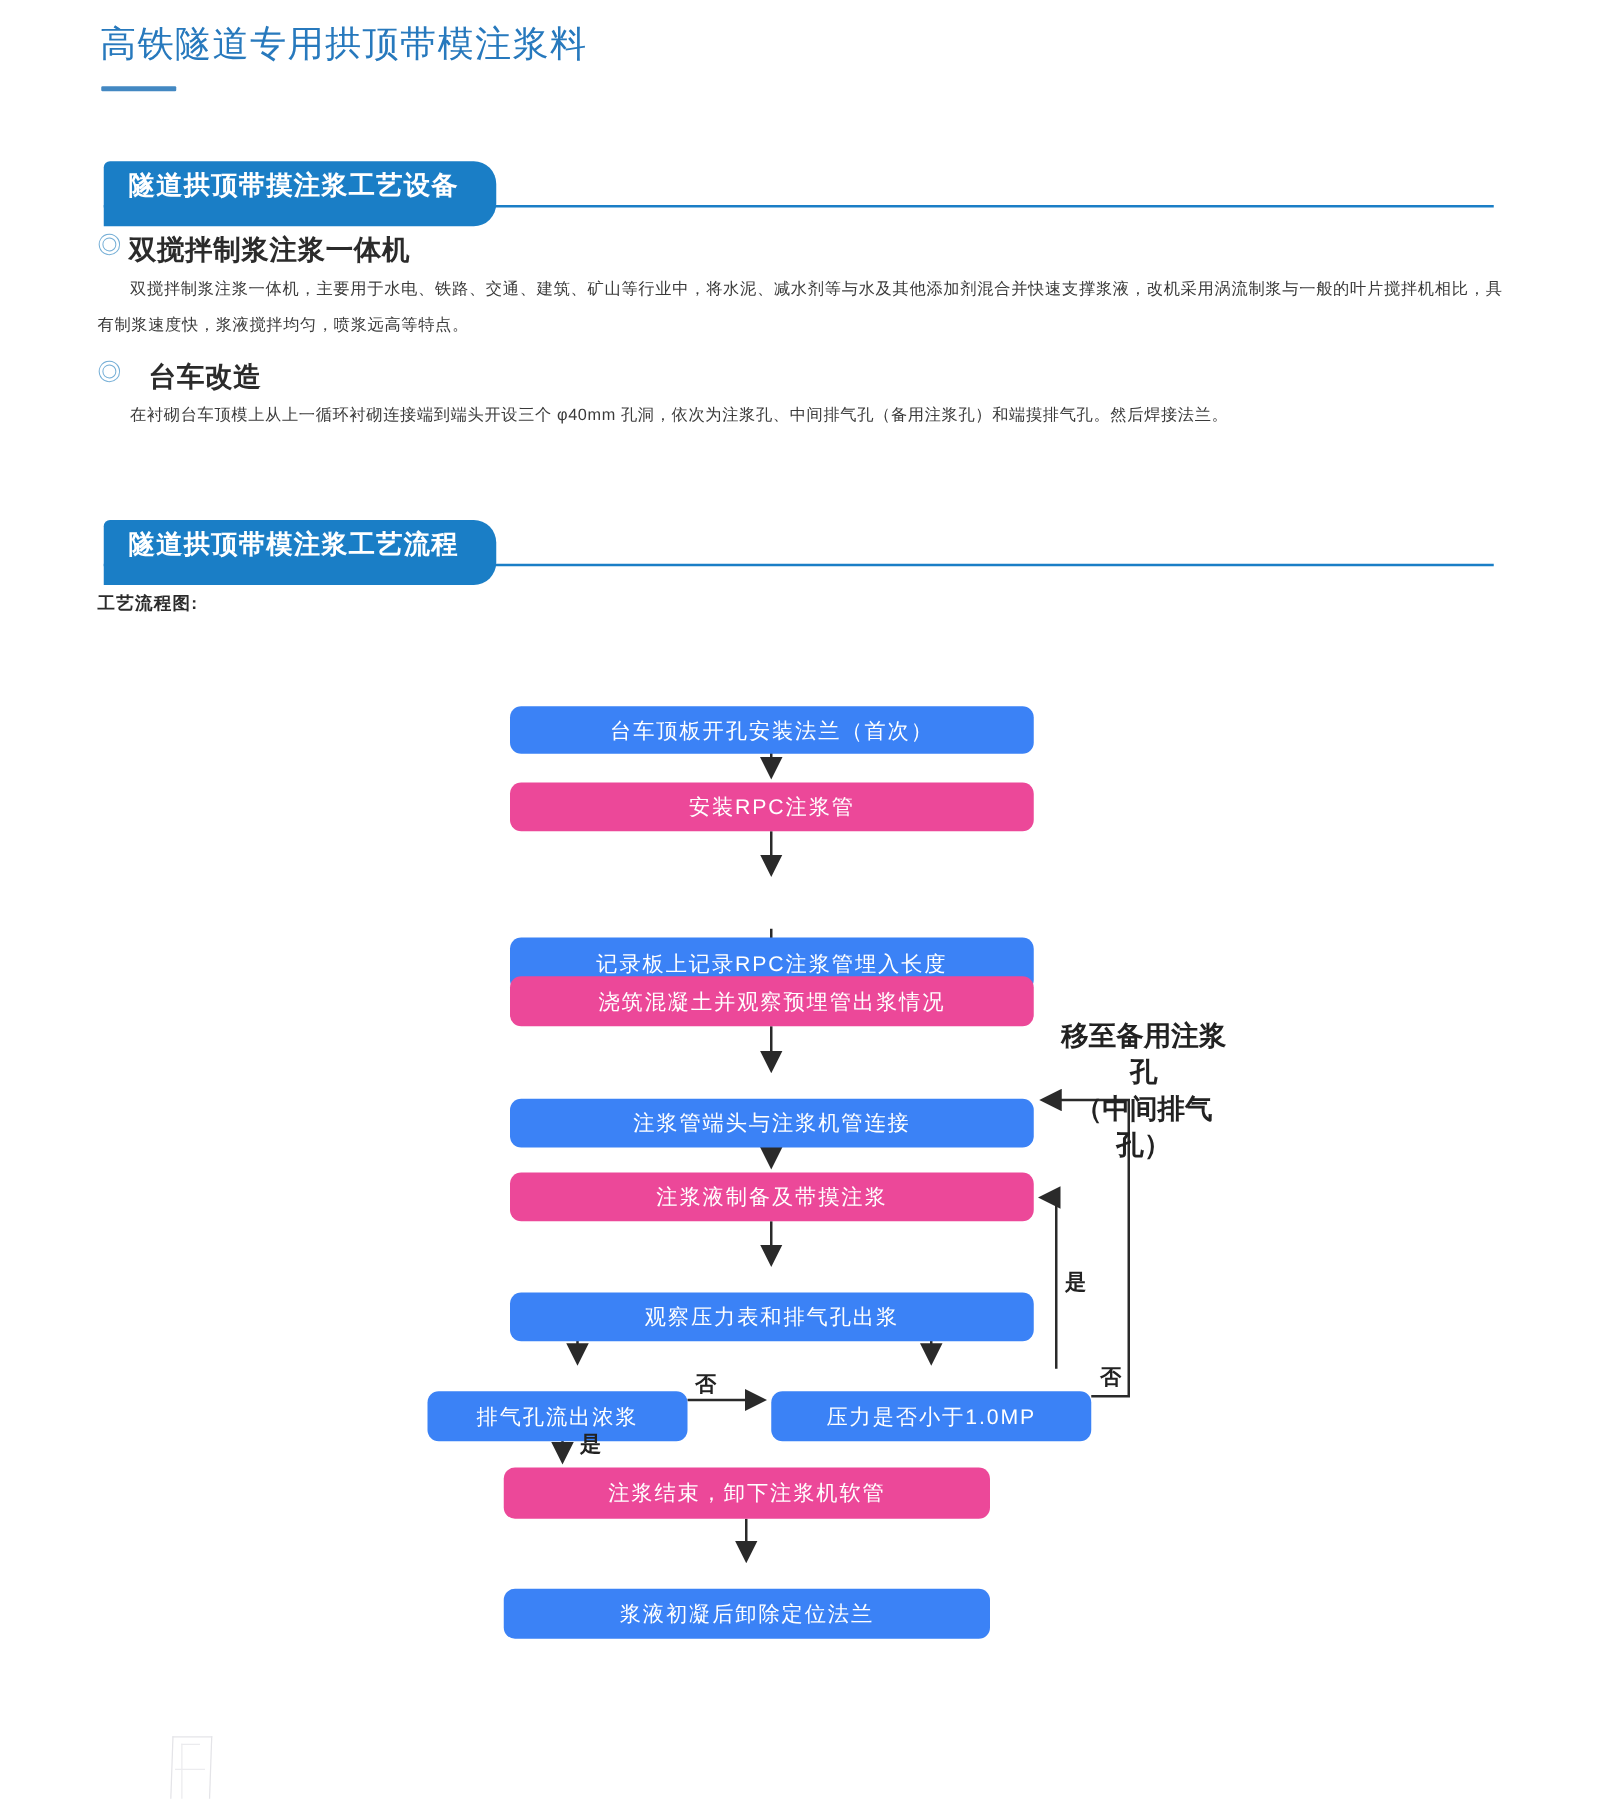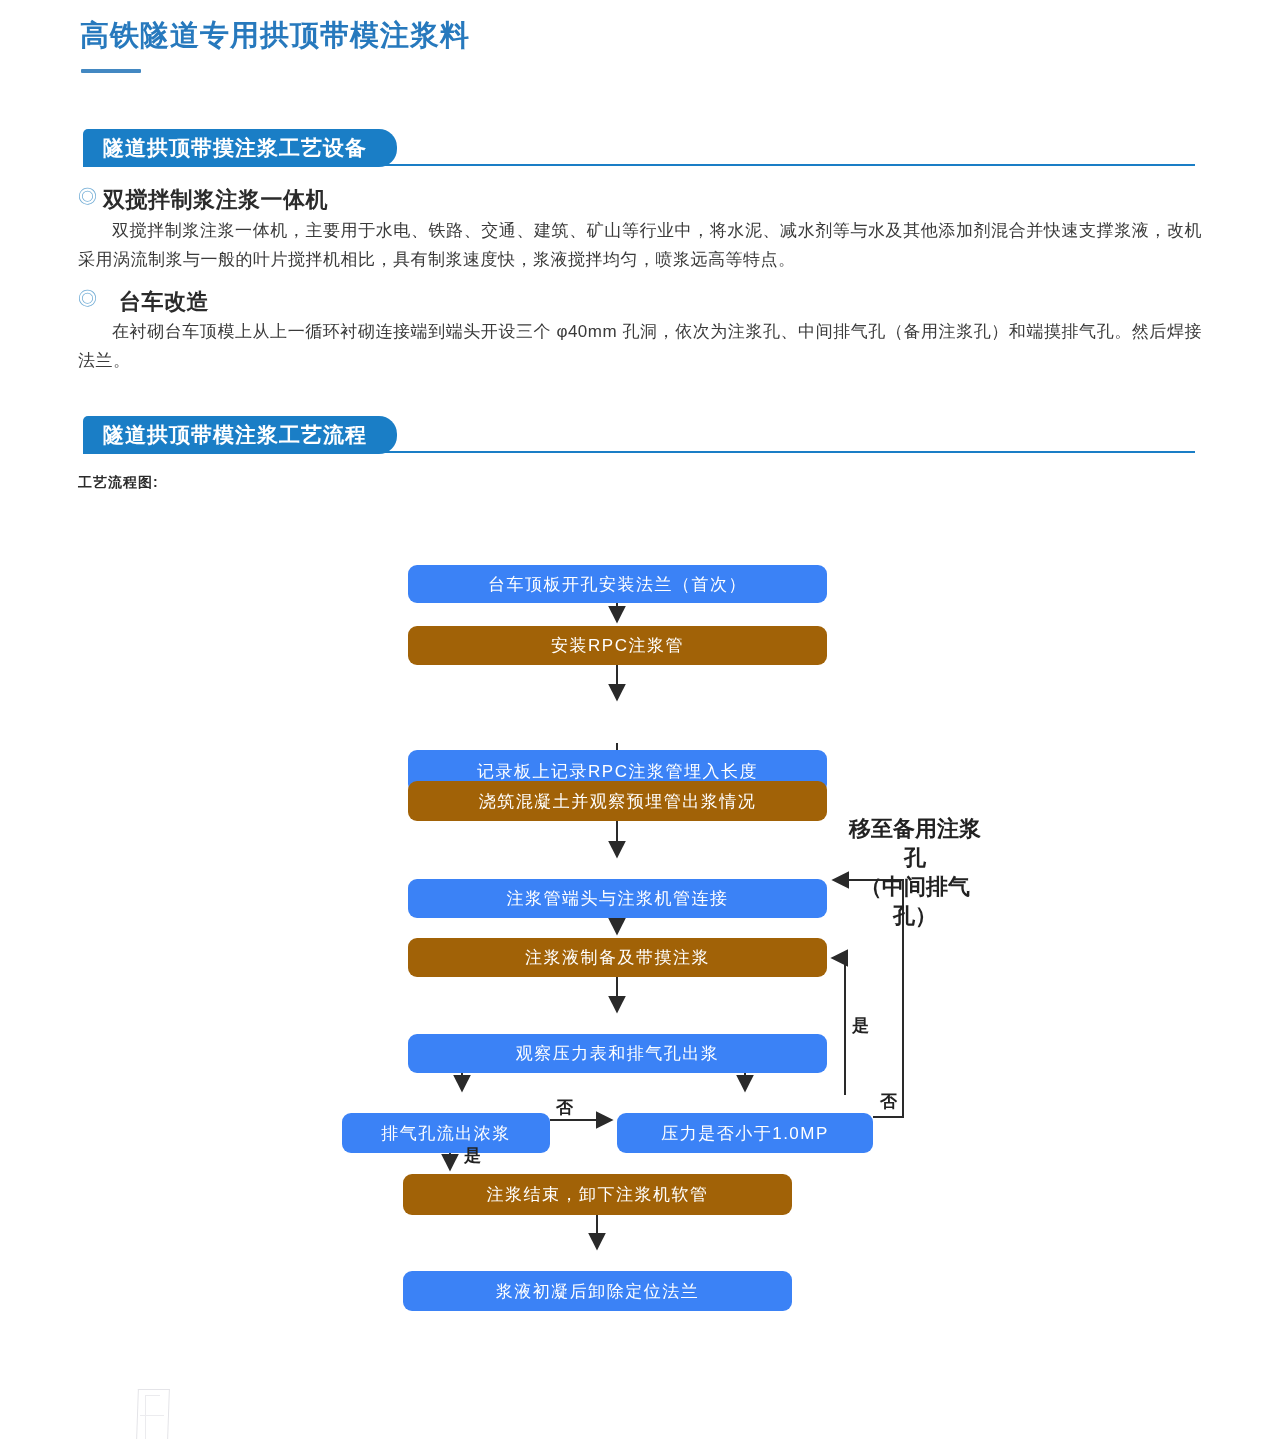--- a/index.html
+++ b/index.html
@@ -1,41 +1,41 @@
 <!DOCTYPE html>
 <html lang="zh"><head>
 <meta charset="utf-8">
 <style>
   html,body{margin:0;padding:0;}
   body{font-family:"Liberation Sans",sans-serif;background:#ffffff;}
   #page{position:relative;width:1280px;height:1439px;background:#ffffff;overflow:hidden;}
 
   
-  .page-title{position:absolute;left:80px;top:16px;font-size:29px;font-weight:bold;color:#2779bd;letter-spacing:1px;}
+  .page-title{position:absolute;left:80px;top:16px;font-size:29px;font-weight:normal;color:#2779bd;letter-spacing:1px;}
   .title-underline{position:absolute;left:81px;top:69px;width:60px;height:4px;background:#4388c2;border-radius:1px;}
 
   .banner{position:absolute;left:83px;height:37px;background:#1a7ec6;color:#ffffff;
           font-weight:bold;font-size:21px;letter-spacing:1px;display:flex;align-items:center;
-          padding:0 30px 1px 20px;border-radius:5px 18px 18px 0;z-index:2;}
+          padding:0 30px 15px 20px;border-radius:5px 18px 18px 0;z-index:2;}
   .banner-line{position:absolute;left:83px;width:1112px;height:2px;background:#1a7ec6;z-index:1;}
   .banner1{top:129px;} .line1{top:164px;}
   .banner2{top:416px;} .line2{top:451px;}
 
   
   .bullet{position:absolute;left:78px;font-size:19px;color:#74aed6;line-height:19px;}
   .item-head{position:absolute;left:103px;font-size:22px;font-weight:bold;color:#2b2b2b;letter-spacing:0.5px;}
-  .para{position:absolute;left:78px;width:1124px;font-size:17px;color:#3a3a3a;line-height:29px;
+  .para{position:absolute;left:78px;width:1124px;font-size:13px;color:#3a3a3a;line-height:29px;
         text-align:justify;text-indent:2em;letter-spacing:0.5px;}
   .caption{position:absolute;left:78px;top:474px;font-size:14px;font-weight:bold;color:#2b2b2b;letter-spacing:1px;}
 
   
   .fnode{position:absolute;display:flex;align-items:center;justify-content:center;
          color:#ffffff;font-size:17px;letter-spacing:1.5px;border-radius:9px;z-index:3;}
   .fblue{background:#3b82f6;margin-top:18px;}
-  .fgray{background:#a16207;}
+  .fgray{background:#ec4899;}
   .n1{left:408px;top:547px;width:419px;height:38px;}
   .n2{left:408px;top:626px;width:419px;height:39px;}
   .n3{left:408px;top:732px;width:419px;height:43px;}
   .n4{left:408px;top:781px;width:419px;height:40px;}
   .n5{left:408px;top:861px;width:419px;height:39px;}
   .n6{left:408px;top:938px;width:419px;height:39px;}
   .n7{left:408px;top:1016px;width:419px;height:39px;}
   .n8{left:342px;top:1095px;width:208px;height:40px;}
   .n9{left:617px;top:1095px;width:256px;height:40px;}
   .n10{left:403px;top:1174px;width:389px;height:41px;}

